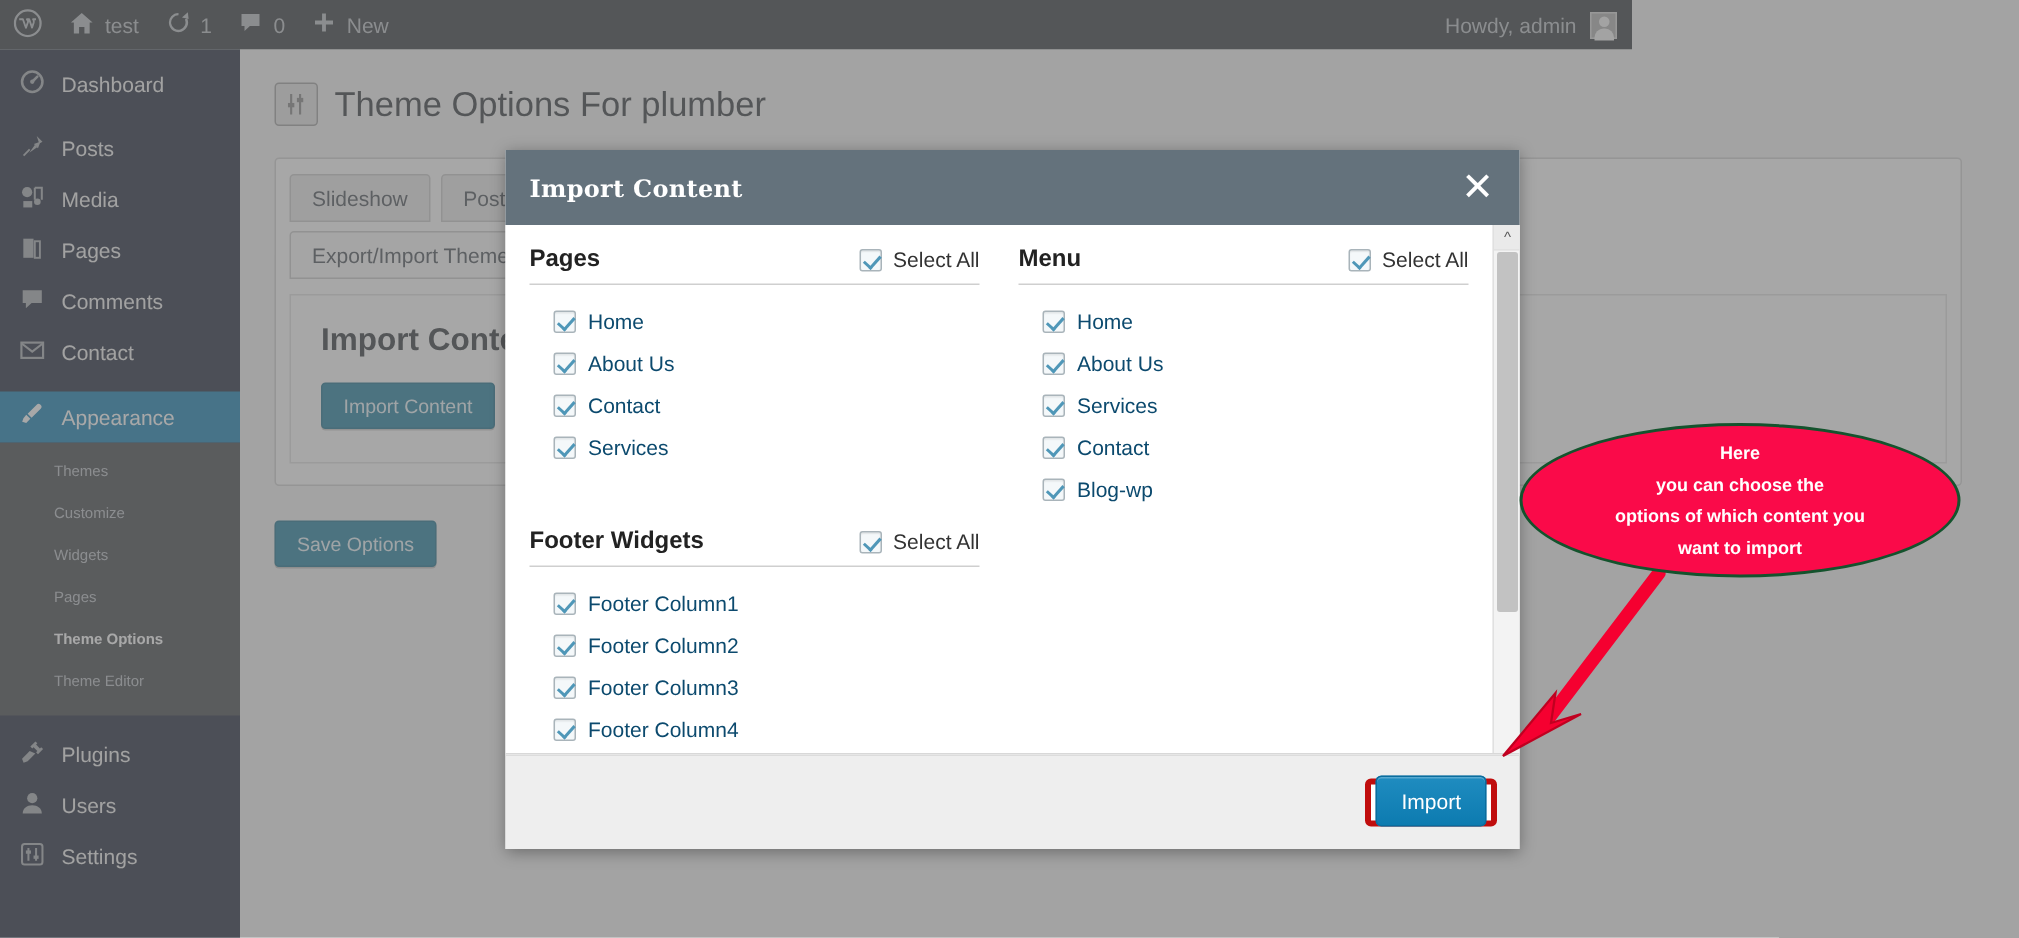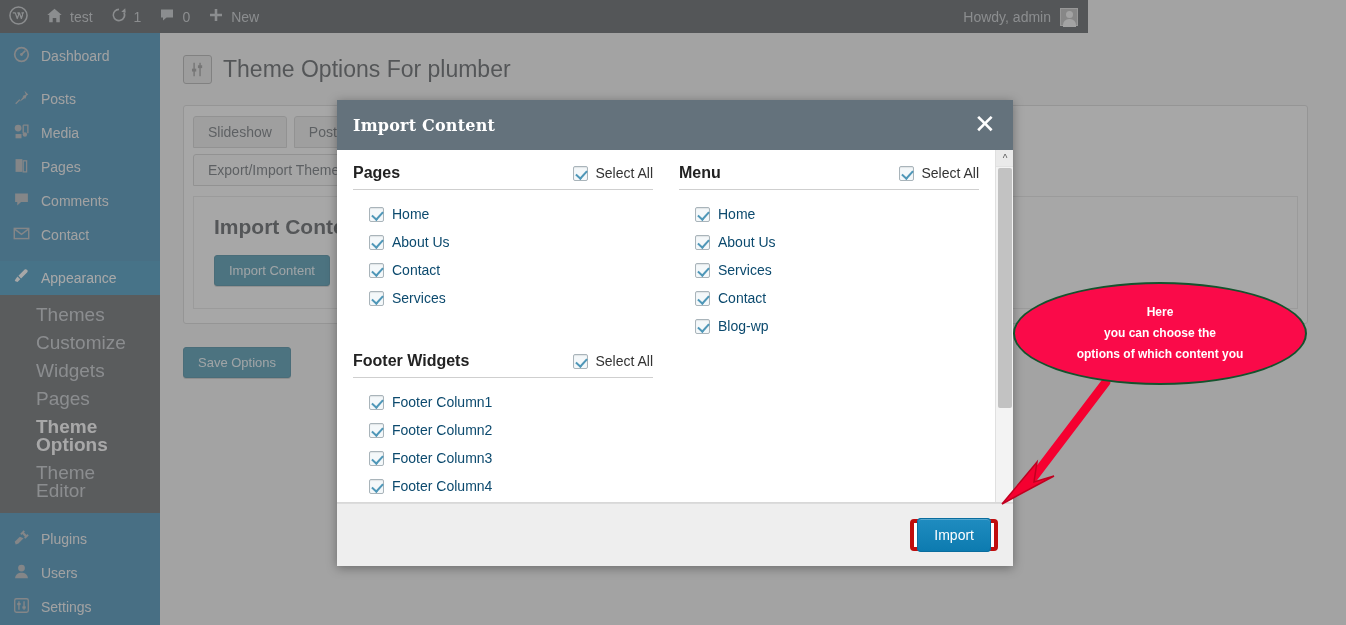--- a/index.html
+++ b/index.html
@@ -38,21 +38,21 @@
   }
   .avatar::after {
     content: ""; position: absolute; left: 2px; top: 10px;
     width: 13px; height: 8px; border-radius: 6px 6px 0 0; background: #f2f2f2;
   }
 
   
   #sidebar {
     position: absolute; top: 33px; left: 0;
     width: 160px; height: 592px;
-    background: #0369a1;
+    background: #0f172a;
   }
   .menu-top {
     display: flex; align-items: center; gap: 10px;
     height: 34px; padding-left: 11px;
     color: #eee; font-size: 14px; position: relative;
   }
   .menu-top .glyph { width: 20px; text-align: center; font-size: 17px; color: #a0a5aa; line-height: 1; }
   .menu-top.current {
     background: #0073aa; color: #fff;
   }
@@ -60,21 +60,21 @@
   .menu-top.current::after {
     content: ""; position: absolute; right: -8px; top: 50%;
     margin-top: -8px;
     border-top: 8px solid transparent;
     border-bottom: 8px solid transparent;
     border-left: 8px solid #f1f1f1;
   }
   .menu-sep { height: 9px; }
   #submenu { background: #32373c; padding: 6px 0 8px 0; }
   .submenu-item {
-    padding: 5px 16px 5px 36px; font-size: 19px; color: #b4b9be;
+    padding: 5px 16px 5px 36px; font-size: 10px; color: #b4b9be;
     line-height: 18px;
   }
   .submenu-item.current { color: #fff; font-weight: bold; }
 
   
   #content {
     position: absolute; top: 33px; left: 160px;
     width: 1186px; height: 592px;
     background: #f1f1f1;
     overflow: hidden;
@@ -626,14 +626,15 @@
 <svg id="callout-arrow" viewBox="0 0 130 140">
   <path d="M118 12 L42 112" stroke="#f50030" stroke-width="9" stroke-linecap="round" fill="none"></path>
   <path d="M14 134 L49 92 L46 112 L66 106 Z" fill="#f50030" stroke="#c00020" stroke-width="1.5"></path>
 </svg>
 
 <div id="callout">
   <div>
     <div>Here</div>
     <div>you can choose the</div>
     <div>options of which content you</div>
+    <div>want to import</div>
   </div>
 </div>
 
 </body></html>

